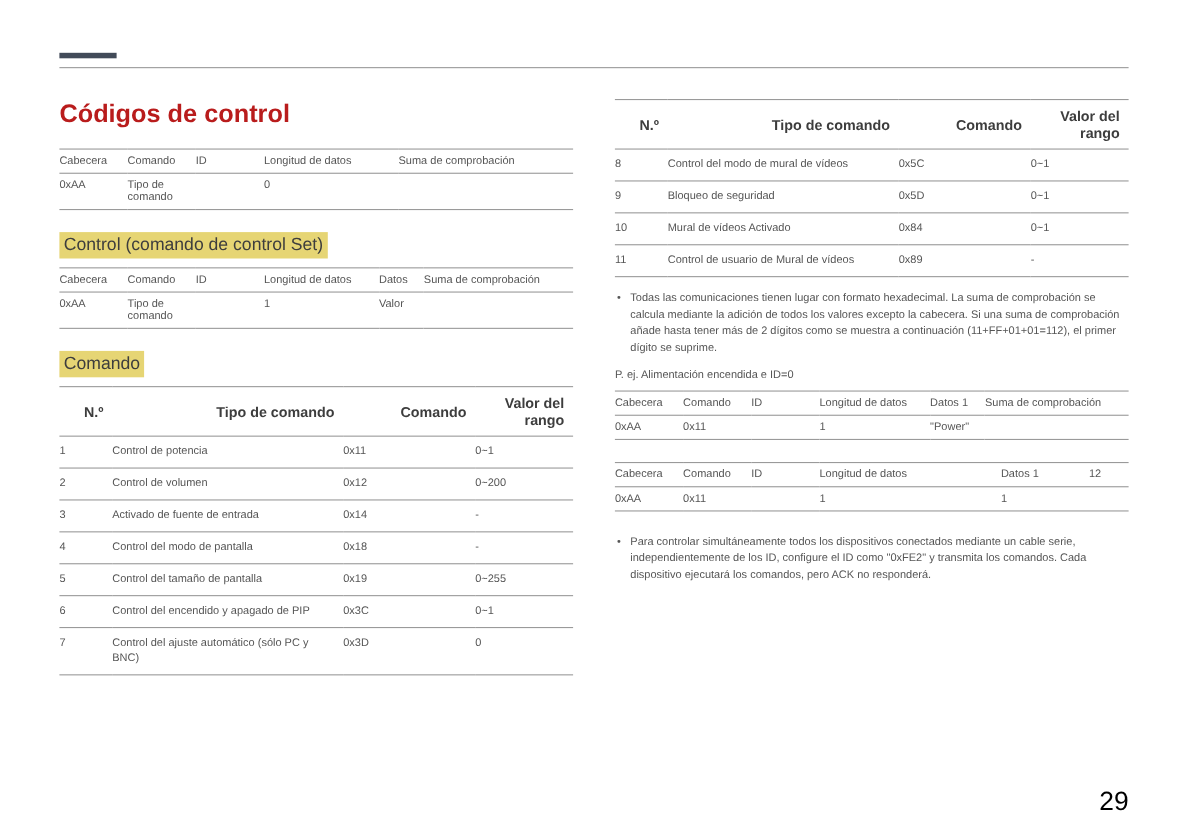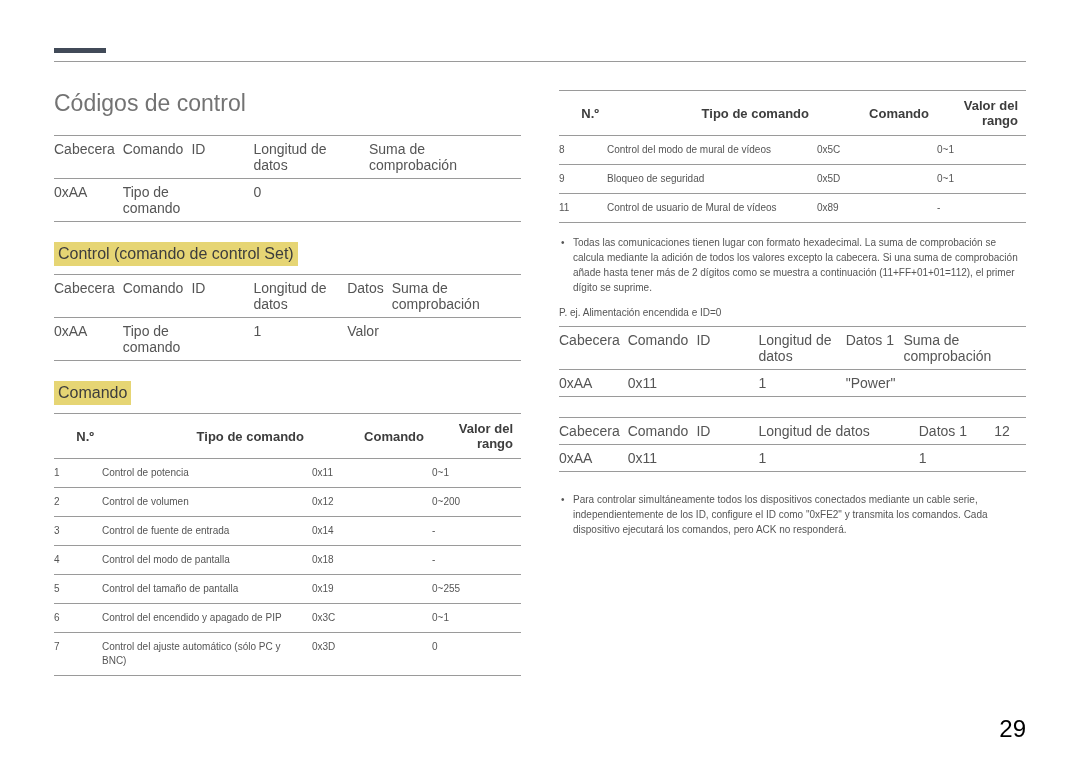--- a/index.html
+++ b/index.html
@@ -2,26 +2,26 @@
 <html><head>
 <meta charset="utf-8">
 <style>
   * { margin: 0; padding: 0; box-sizing: border-box; }
   html, body { width: 1080px; height: 763px; background: #fff; font-family: Arial, Helvetica, sans-serif; color: #3d3d3d; }
   .page { position: relative; width: 1080px; height: 763px; padding: 48px 54px 0 54px; }
   .top-bar { width: 52px; height: 5px; background: #414a58; margin-bottom: 8px; }
   .top-rule { border-top: 1px solid #9a9a9a; margin-bottom: 28px; }
   .columns { display: flex; gap: 38px; }
   .col { flex: 1; min-width: 0; }
-  h1.title { font-size: 23px; font-weight: 400; color: #737373; margin-bottom: 18px; }
+  h1.title { font-size: 23px; font-weight: 700; color: #b91c1c; margin-bottom: 18px; }
   h2.hl { display: inline-block; font-size: 16px; font-weight: 400; color: #3d3d3d; background: #e6d574; padding: 3px 4px 3px 4px; margin-bottom: 8px; }
   table { border-collapse: collapse; width: 100%; }
   
   .mini { margin-bottom: 20px; }
-  .mini th, .mini td { text-align: left; font-size: 14px; font-weight: 400; color:#555; padding: 5px 8px 5px 0; vertical-align: top; }
+  .mini th, .mini td { text-align: left; font-size: 10px; font-weight: 400; color:#555; padding: 5px 8px 5px 0; vertical-align: top; }
   .mini th { border-top: 1px solid #9a9a9a; border-bottom: 1px solid #9a9a9a; }
   .mini td { border-bottom: 1px solid #9a9a9a; }
   .mini tr.headerrow th { white-space: normal; }
   .mini .narrow { width: 62px; }
   
   .cmdtbl th { text-align: right; font-size: 13px; font-weight: 700; color:#3d3d3d; padding: 7px 8px 7px 0; border-top: 1px solid #9a9a9a; border-bottom: 1px solid #9a9a9a; }
   .cmdtbl td { text-align: left; font-size: 10px; font-weight: 400; color:#555; padding: 7px 8px 7px 0; border-bottom: 1px solid #9a9a9a; vertical-align: top; line-height: 1.4; }
   .cmdtbl .c-no { width: 48px; }
   .cmdtbl .c-type { width: 210px; }
   .cmdtbl .c-cmd { width: 120px; }
@@ -100,21 +100,21 @@
               <td>0~1</td>
             </tr>
             <tr>
               <td>2</td>
               <td>Control de volumen</td>
               <td>0x12</td>
               <td>0~200</td>
             </tr>
             <tr>
               <td>3</td>
-              <td>Control de fuente de entrada</td>
+              <td>Activado de fuente de entrada</td>
               <td>0x14</td>
               <td>-</td>
             </tr>
             <tr>
               <td>4</td>
               <td>Control del modo de pantalla</td>
               <td>0x18</td>
               <td>-</td>
             </tr>
             <tr>
@@ -156,20 +156,26 @@
               <td>0x5C</td>
               <td>0~1</td>
             </tr>
             <tr>
               <td>9</td>
               <td>Bloqueo de seguridad</td>
               <td>0x5D</td>
               <td>0~1</td>
             </tr>
             <tr>
+              <td>10</td>
+              <td>Mural de vídeos Activado</td>
+              <td>0x84</td>
+              <td>0~1</td>
+            </tr>
+            <tr>
               <td>11</td>
               <td>Control de usuario de Mural de vídeos</td>
               <td>0x89</td>
               <td>-</td>
             </tr>
           </tbody>
       </table>
 
       <div class="note" style="margin-top:12px">Todas las comunicaciones tienen lugar con formato hexadecimal. La suma de comprobación se calcula mediante la adición de todos los valores excepto la cabecera. Si una suma de comprobación añade hasta tener más de 2 dígitos como se muestra a continuación (11+FF+01+01=112), el primer dígito se suprime.</div>
       <div class="plain-note">P. ej. Alimentación encendida e ID=0</div>

